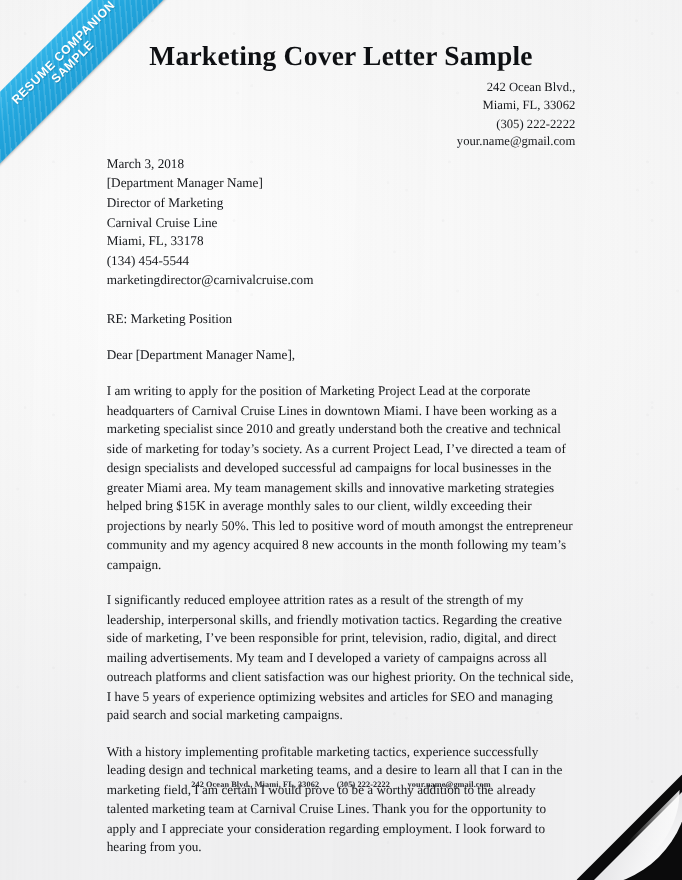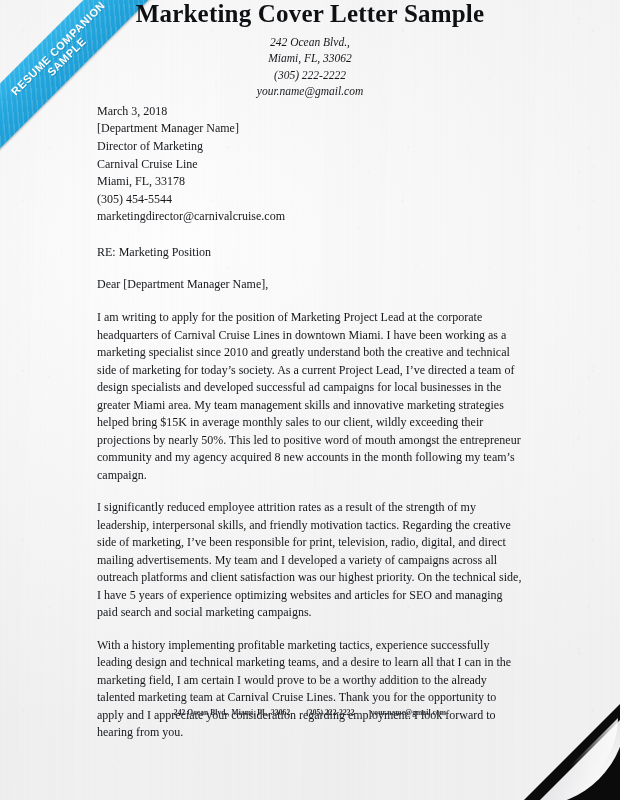--- a/index.html
+++ b/index.html
@@ -114,30 +114,30 @@
     height: 800px;
     color: #14161a;
   }
 
   #doc-title {
     text-align: center;
     font-size: 25px;
     font-weight: bold;
     letter-spacing: .2px;
     margin: 0;
+    padding-top: 38px;
     color: #0e1013;
   }
 
   #sender-block {
-    text-align: center;
+    text-align: right;
     font-size: 11.5px;
     line-height: 1.42;
     margin-top: 6px;
     color: #16181c;
-    font-style: italic;
   }
   #sender-block div { white-space: nowrap; }
 
   #date-line {
     font-size: 12px;
     margin-top: 5px;
     color: #16181c;
   }
 
   #recipient-block {
@@ -258,21 +258,21 @@
       <div>your.name@gmail.com</div>
     </div>
 
     <div id="date-line">March 3, 2018</div>
 
     <div id="recipient-block">
       <div>[Department Manager Name]</div>
       <div>Director of Marketing</div>
       <div>Carnival Cruise Line</div>
       <div>Miami, FL, 33178</div>
-      <div>(305) 454-5544</div>
+      <div>(134) 454-5544</div>
       <div>marketingdirector@carnivalcruise.com</div>
     </div>
 
     <div id="subject-line">RE: Marketing Position</div>
 
     <div id="salutation">Dear [Department Manager Name],</div>
 
     <div id="body-paragraphs">
       <p class="body-para">I am writing to apply for the position of Marketing Project Lead at the corporate headquarters of Carnival Cruise Lines in downtown Miami. I have been working as a marketing specialist since 2010 and greatly understand both the creative and technical side of marketing for today’s society. As a current Project Lead, I’ve directed a team of design specialists and developed successful ad campaigns for local businesses in the greater Miami area. My team management skills and innovative marketing strategies helped bring $15K in average monthly sales to our client, wildly exceeding their projections by nearly 50%. This led to positive word of mouth amongst the entrepreneur community and my agency acquired 8 new accounts in the month following my team’s campaign.</p>
       <p class="body-para">I significantly reduced employee attrition rates as a result of the strength of my leadership, interpersonal skills, and friendly motivation tactics. Regarding the creative side of marketing, I’ve been responsible for print, television, radio, digital, and direct mailing advertisements. My team and I developed a variety of campaigns across all outreach platforms and client satisfaction was our highest priority. On the technical side, I have 5 years of experience optimizing websites and articles for SEO and managing paid search and social marketing campaigns.</p>

